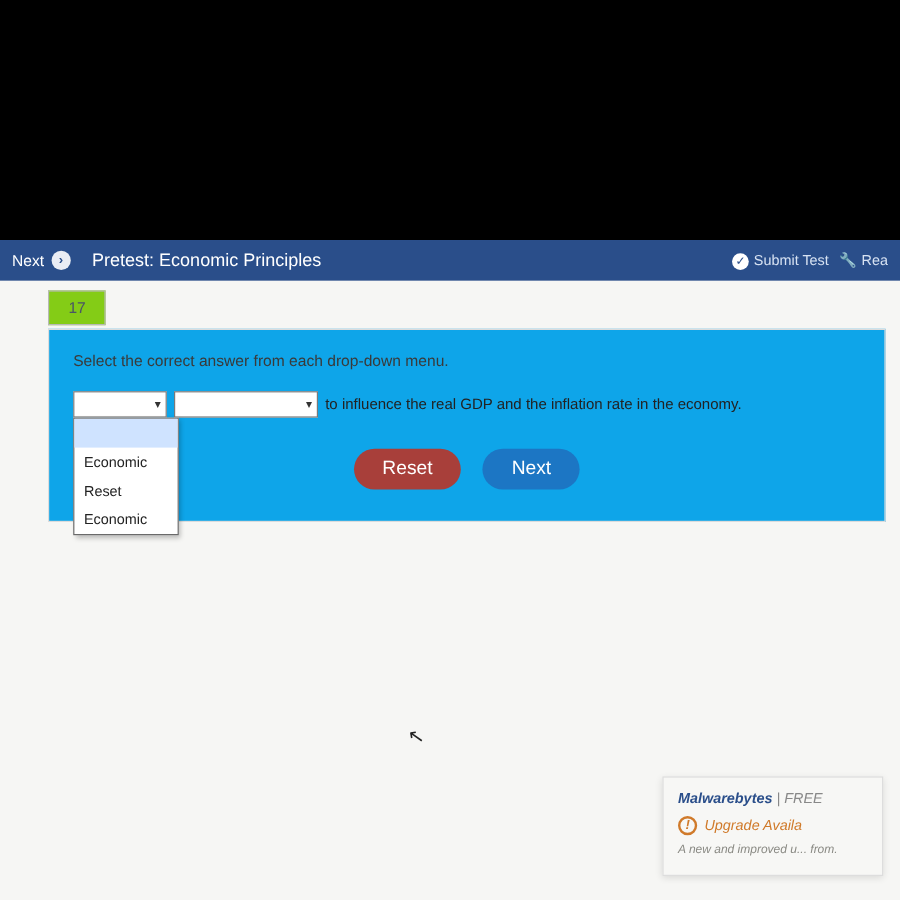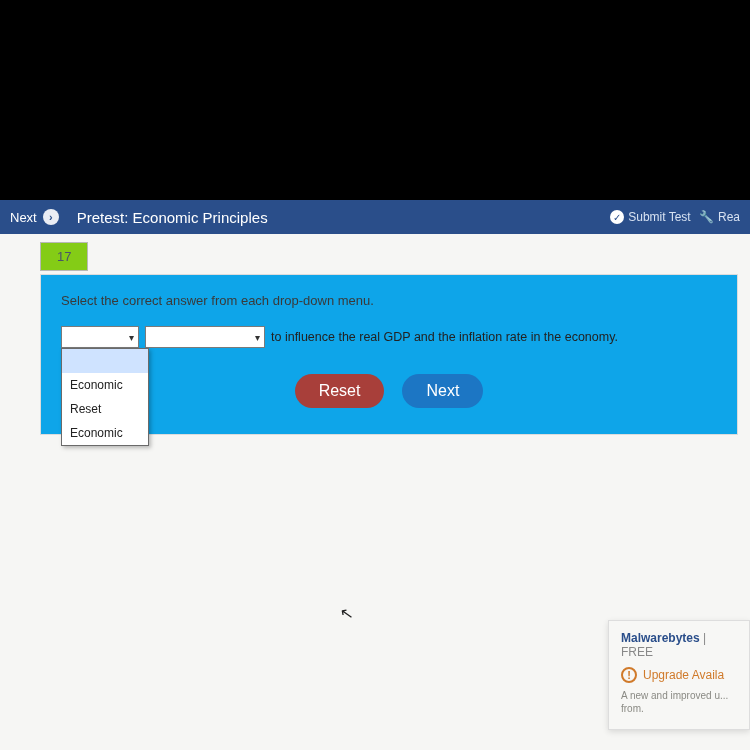--- a/index.html
+++ b/index.html
@@ -150,27 +150,28 @@
   .btn-next { background: #1c76c4; }
   .cursor-pointer {
     position: absolute;
     left: 340px; top: 370px;
     font-size: 16px;
     color: #222;
     transform: rotate(-10deg);
   }
   .popup {
     position: absolute;
-    right: 0; bottom: 20px;
-    width: 142px;
+    right: 14px; bottom: 20px;
+    width: 184px;
     background: #f7f7f5;
     border: 1px solid #ddd;
     box-shadow: 0 2px 6px rgba(0,0,0,0.12);
     padding: 10px 12px 14px 12px;
     font-size: 11px;
+    font-style: italic;
   }
   .popup-title {
     color: #2a4e8a; font-weight: 600; font-size: 12px;
     margin-bottom: 8px;
   }
   .popup-title .free { color: #888; font-weight: 400; }
   .popup-row2 {
     display: flex; align-items: center; gap: 6px;
     color: #d07a2a; font-size: 12px; font-weight: 500;
     margin-bottom: 6px;

